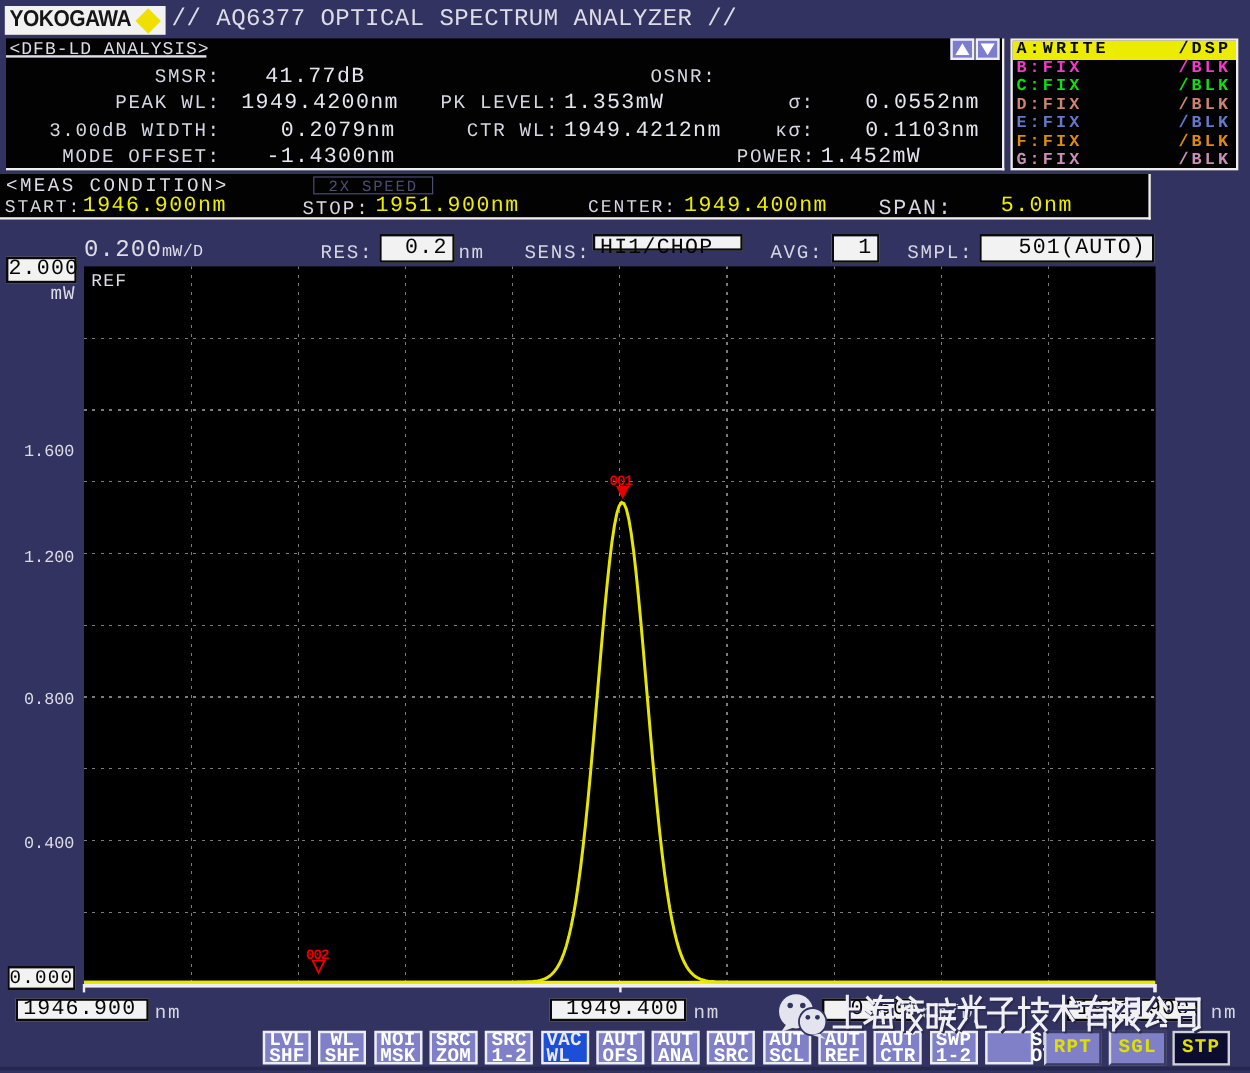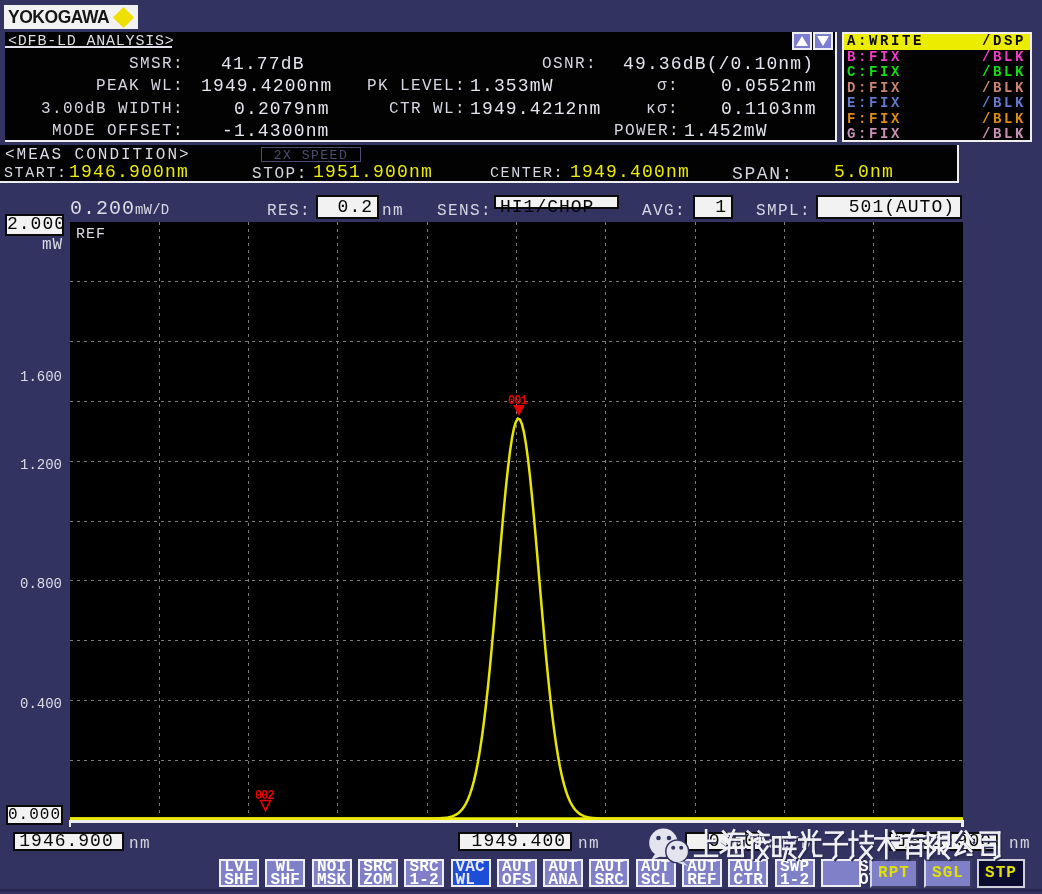--- a/index.html
+++ b/index.html
@@ -17,38 +17,38 @@
   text-align:center;padding-top:0px;letter-spacing:0.2px;}
 .trow{position:absolute;left:847px;width:179px;font-size:14px;font-weight:bold;letter-spacing:2.6px;line-height:15px;}
 </style>
 </head>
 <body>
 <div id="scr">
 
 <div class="abs" style="left:4px;top:5px;width:134px;height:24px;background:#f2f2f2;"></div>
 <div class="abs" style="left:8px;top:6px;font-family:'Liberation Sans',sans-serif;font-weight:bold;font-size:19px;color:#161616;letter-spacing:-0.5px;transform:scaleX(0.92);transform-origin:left;">YOKOGAWA</div>
 <div class="abs" style="left:116px;top:9.5px;width:15px;height:15px;background:#f0e000;transform:rotate(45deg);"></div>
+<div class="abs w" style="left:143px;top:5px;font-size:20px;letter-spacing:0.4px;">// AQ6377 OPTICAL SPECTRUM ANALYZER //</div>
 
 <div class="abs" style="left:5px;top:32px;width:830px;height:108px;background:#020202;border-right:2.5px solid #ededf2;border-bottom:2.5px solid #ededf2;box-sizing:content-box;"></div>
 <div class="abs" style="left:8px;top:33px;font-size:15px;color:#dcdce6;letter-spacing:0.8px;">&lt;DFB-LD ANALYSIS&gt;</div>
 <div class="abs" style="left:5px;top:45.5px;width:167px;height:2px;background:#e0e0ea;"></div>
 
 <div class="abs" style="left:792px;top:32px;width:20px;height:18px;background:#7c7cd0;border:2px solid #ededf2;box-sizing:border-box;"></div>
 <div class="abs" style="left:813px;top:32px;width:20px;height:18px;background:#7c7cd0;border:2px solid #ededf2;box-sizing:border-box;"></div>
 <svg class="abs" style="left:796px;top:36px;" width="12" height="10">
       <polygon points="6,0 12,10 0,10" fill="#fff"></polygon>
     </svg>
 <svg class="abs" style="left:817px;top:36px;" width="12" height="10">
       <polygon points="0,0 12,0 6,10" fill="#fff"></polygon>
     </svg>
 
 <div class="lbl" style="left:0px;top:55px;width:184px;text-align:right;">SMSR:</div>
 <div class="val" style="left:221px;top:54px;">41.77dB</div>
 <div class="lbl" style="left:497px;top:55px;width:100px;text-align:right;">OSNR:</div>
-<div class="val" style="left:623px;top:54px;">49.36dB(/0.10nm)</div>
 
 <div class="lbl" style="left:0px;top:77px;width:184px;text-align:right;">PEAK WL:</div>
 <div class="val" style="left:201px;top:76px;">1949.4200nm</div>
 <div class="lbl" style="left:366px;top:77px;width:100px;text-align:right;">PK LEVEL:</div>
 <div class="val" style="left:470px;top:76px;">1.353mW</div>
 <div class="lbl" style="left:579px;top:77px;width:100px;text-align:right;">σ:</div>
 <div class="val" style="left:721px;top:76px;">0.0552nm</div>
 
 <div class="lbl" style="left:0px;top:100px;width:184px;text-align:right;">3.00dB WIDTH:</div>
 <div class="val" style="left:234px;top:99px;">0.2079nm</div>

